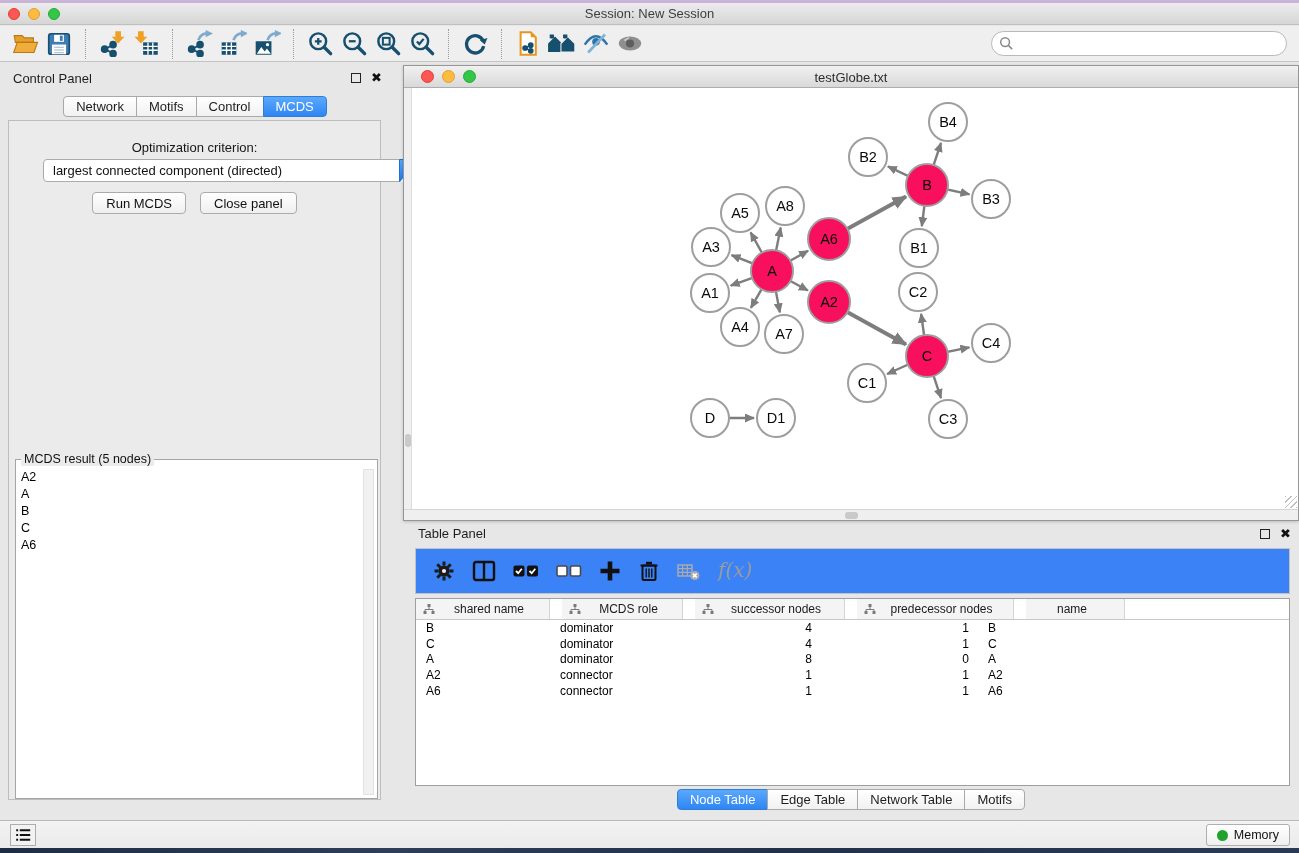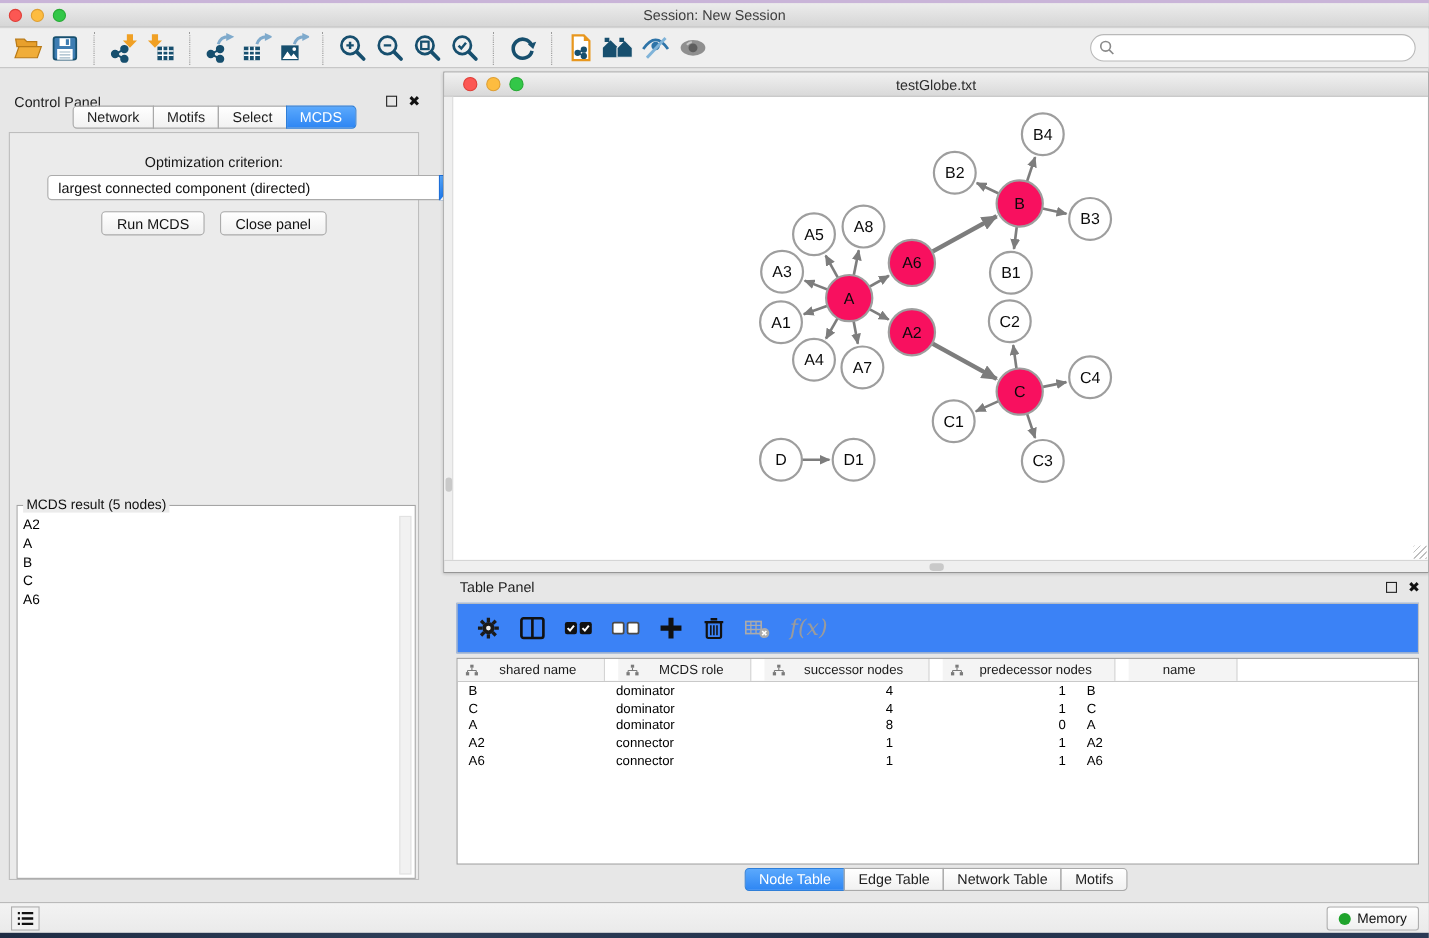--- a/index.html
+++ b/index.html
@@ -18,21 +18,21 @@
   .light.green{background:#33C748;border:1px solid #27AA35;}
   .titlebar .title{position:absolute;left:0;right:0;text-align:center;font-size:13px;color:#3E3E3E;}
   .toolbar{position:absolute;left:0;top:26px;width:1299px;height:36px;background:#EFEFEF;
            border-bottom:1px solid #C3C3C3;display:flex;align-items:center;padding-left:8px;}
   .tb-btn{width:34px;height:32px;display:flex;align-items:center;justify-content:center;flex:0 0 auto;}
   .tb-sep{width:1px;height:30px;border-left:1px dotted #9A9A9A;margin:0 9px;flex:0 0 auto;}
   .searchbox{position:absolute;right:12px;top:5px;width:296px;height:25px;background:#fff;
              border:1px solid #B9B9B9;border-radius:13px;display:flex;align-items:center;padding-left:7px;}
   .searchbox input{border:none;outline:none;flex:1;font-size:13px;background:transparent;margin-left:5px;}
   
-  .cp-titlerow{position:absolute;left:0;top:79px;width:390px;height:28px;padding-left:36px;}
+  .cp-titlerow{position:absolute;left:0;top:65px;width:390px;height:28px;padding-left:36px;}
   .cp-titlerow .t{position:absolute;left:13px;top:6px;font-size:13px;color:#1E1E1E;}
   .panel-icons{position:absolute;right:8px;top:7px;display:flex;gap:10px;align-items:center;}
   .float-ico{width:10px;height:10px;border:1.6px solid #222;display:inline-block;background:transparent;}
   .close-ico{font-size:13px;font-weight:bold;color:#111;line-height:12px;}
   .cp-tabs{position:absolute;left:0;top:96px;width:390px;display:flex;justify-content:center;}
   .tab{border:1px solid #A9A9A9;background:linear-gradient(#FFFFFF,#F1F1F1);padding:2px 12px;
        font-size:13px;margin-left:-1px;color:#1d1d1d;height:21px;line-height:16px;}
   .tab:first-child{border-radius:4px 0 0 4px;margin-left:0;}
   .tab:last-child{border-radius:0 4px 4px 0;}
   .tab.active{background:linear-gradient(#5BA9FD,#2E86F3);color:#fff;border-color:#2E7ED8;}
@@ -266,21 +266,21 @@
   <div class="cp-titlerow">
     <span class="t">Control Panel</span>
     <span class="panel-icons">
       <span class="float-ico"></span>
       <span class="close-ico">✖</span>
     </span>
   </div>
   <div class="cp-tabs">
       <div class="tab">Network</div>
       <div class="tab">Motifs</div>
-      <div class="tab">Select</div>
+      <div class="tab">Control</div>
       <div class="tab active">MCDS</div>
     </div>
   <div class="cp-box">
     <div class="opt-label">Optimization criterion:</div>
     <div class="dropdown">
       <span class="val">largest connected component (directed)</span>
       <span class="stepper"><span class="tri-up"></span><span class="tri-down"></span></span>
     </div>
     <div class="cp-buttons">
       <div class="btn">Run MCDS</div>

